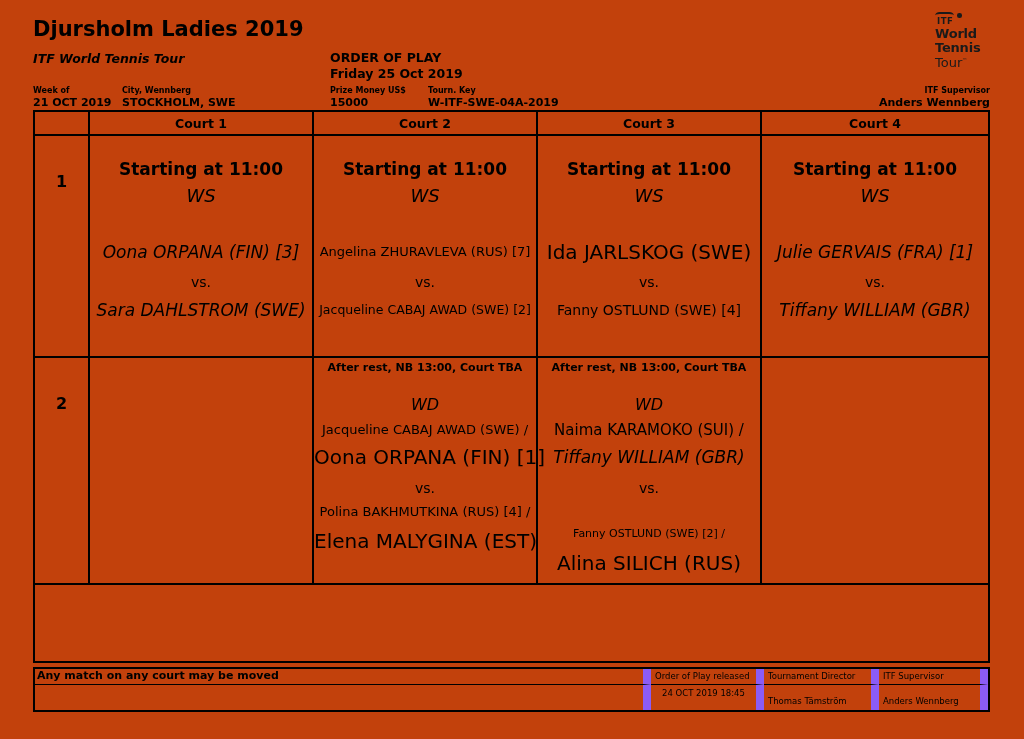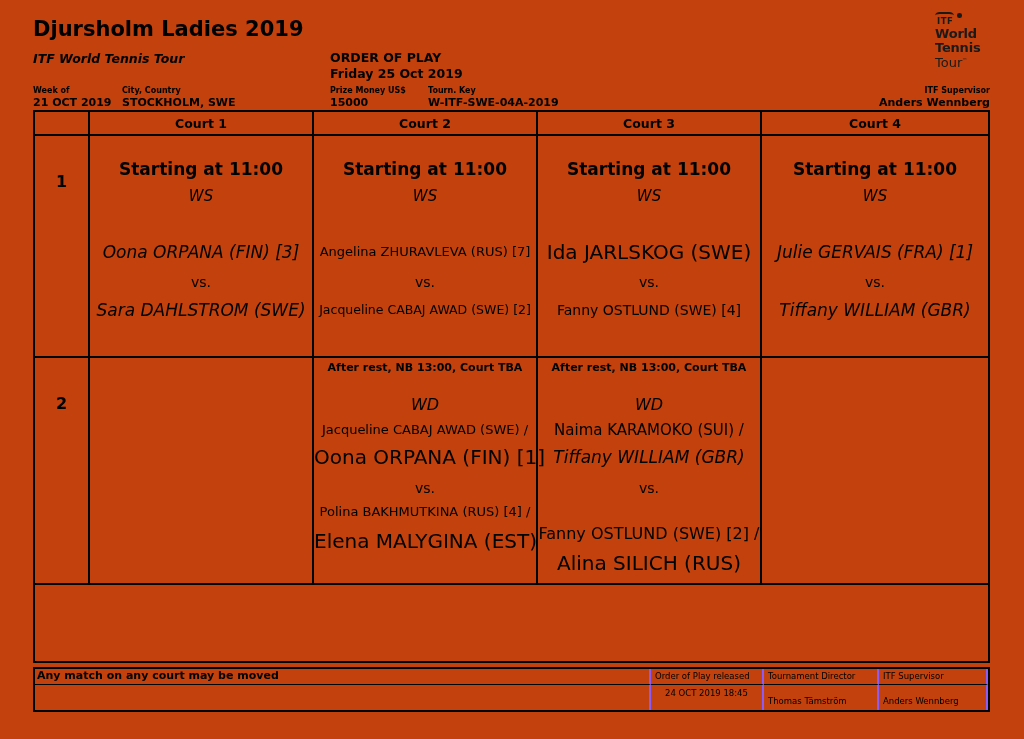--- a/index.html
+++ b/index.html
@@ -44,43 +44,43 @@
     grid-template-rows:24px 222px 227px 1fr;
   }
   .cell  { border-right:2px solid #000; border-bottom:2px solid #000; }
   .last  { border-right:none; }
   .hc    { display:flex; align-items:center; justify-content:center;
            font-size:12.5px; font-weight:bold; }
   .num   { text-align:center; padding-top:36px; font-size:16px; font-weight:bold; }
   .match { text-align:center; white-space:nowrap; overflow:visible; }
   .strip { grid-column:1 / 6; border:none; }
   .start  { margin-top:23px;  font-size:17px; font-weight:bold; line-height:21px; }
-  .etype  { margin-top:7px;  font-size:15px; font-style:italic; line-height:18px; }
+  .etype  { margin-top:7px;  font-size:18px; font-style:italic; line-height:18px; }
   .p1     { margin-top:36px; line-height:22px; }
   .vs1    { margin-top:11px; font-size:14px; line-height:17px; }
   .p2     { margin-top:8px;  line-height:22px; }
   .note   { margin-top:3px;  font-size:11px; font-weight:bold; line-height:14px; }
   .etype2 { margin-top:20px; font-size:16px; font-style:italic; line-height:19px; }
   .t1a    { margin-top:8px;  line-height:16px; }
   .t1b    { margin-top:8px;  line-height:22px; }
   .vs2    { margin-top:12px; font-size:14px; line-height:17px; }
   .t2a    { margin-top:7px;  line-height:16px; }
   .t2b    { margin-top:10px; line-height:22px; }
-  .s12 { font-size:12.5px; } .s13 { font-size:13px; } .s135 { font-size:16px;margin-top:29px; }
+  .s12 { font-size:12.5px; } .s13 { font-size:13px; } .s135 { font-size:11px;margin-top:29px; }
   .s14 { font-size:14px; }   .s15 { font-size:15px; }
   .s17 { font-size:17px;font-style:italic; }   .s18 { font-size:20px; }
   
   .foot-table {
     left:33px; top:667px; width:957px; height:45px;
     border:2px solid #000;
     display:grid;
     grid-template-columns:616px 113px 115px 1fr;
     grid-template-rows:16px 1fr;
   }
-  .fc  { border-right:2px solid #8b5cf6; border-bottom:1px solid #000;
+  .fc  { border-right:8px solid #8b5cf6; border-bottom:1px solid #000;
          font-size:8.5px; line-height:14px; padding-left:4px; white-space:nowrap; }
   .fc-note { font-size:11px; font-weight:bold; line-height:14px; padding-left:2px; }
   .fr2 { border-bottom:none; }
   .f-date { text-align:center; padding-top:1px; padding-left:0; }
   .f-name { display:flex; align-items:flex-end; padding-bottom:2px; }
 </style>
 </head>
 <body>
 
 <div class="page">
@@ -101,21 +101,21 @@
     <div class="logo-word">World</div>
     <div class="logo-word">Tennis</div>
     <div class="logo-tour"><span>Tour</span><span class="tm">™</span></div>
   </div>
 
   <div class="abs infofield f-week">
     <div class="lbl">Week of</div>
     <div class="val">21 OCT 2019</div>
   </div>
   <div class="abs infofield f-city">
-    <div class="lbl">City, Country</div>
+    <div class="lbl">City, Wennberg</div>
     <div class="val">STOCKHOLM, SWE</div>
   </div>
   <div class="abs infofield f-prize">
     <div class="lbl">Prize Money US$</div>
     <div class="val">15000</div>
   </div>
   <div class="abs infofield f-key">
     <div class="lbl">Tourn. Key</div>
     <div class="val">W-ITF-SWE-04A-2019</div>
   </div>

